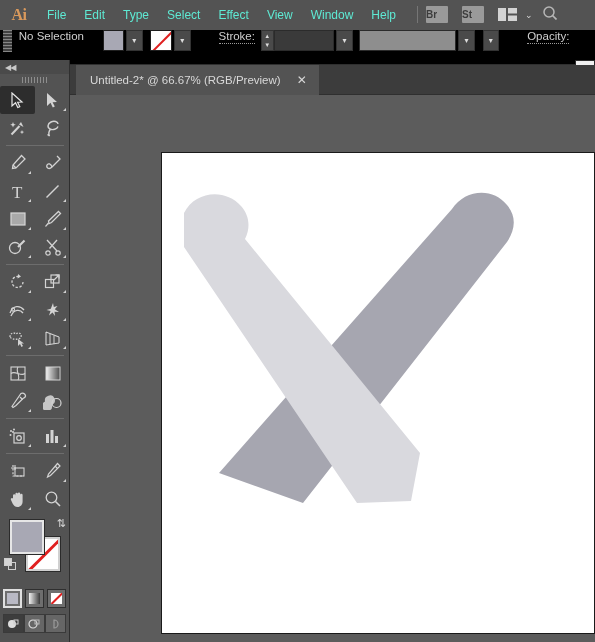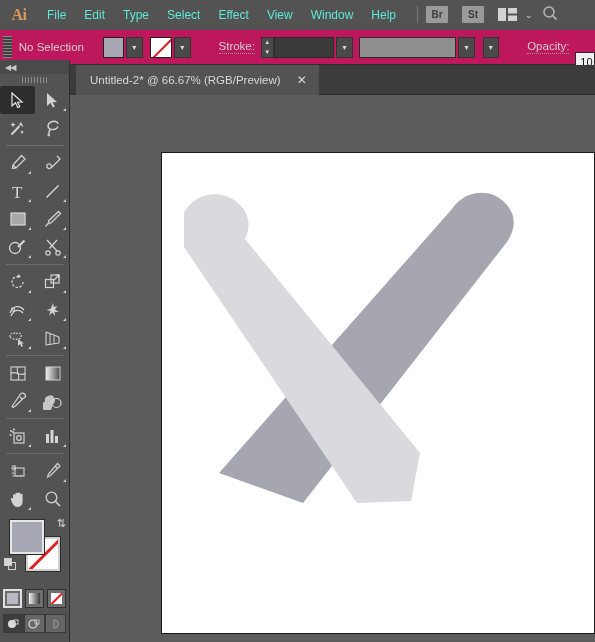--- a/index.html
+++ b/index.html
@@ -27,31 +27,31 @@
   }
   .menu-item {
     padding: 0 9px; height: 30px; line-height: 30px;
     color: #5eead4; font-size: 12px; cursor: default; white-space: nowrap;
   }
   .menu-sep {
     width: 1px; height: 17px; background: #767676; margin: 0 8px 0 12px;
   }
   .mini-btn {
     width: 22px; height: 17px; background: #9a9a9a; color: #3c3c3c;
-    font-size: 10px; font-weight: bold; text-align: center; line-height: 17px;
+    font-size: 10px; font-weight: bold; line-height: 17px;
     margin-right: 14px; border-radius: 1px;
   }
   .ws-icon { display: flex; align-items: center; margin-right: 2px; }
   .ws-chev { color: #d8d8d8; font-size: 9px; margin-left: 6px; }
   .search-ic { margin-left: 10px; opacity: .85; overflow: hidden; width: 14px; }
 
   
   .controlbar {
     position: absolute; left: 0; top: 30px; width: 595px; height: 35px;
-    background: #be185d; display: flex; align-items: center;
+    background: #000000; display: flex; align-items: flex-start;
     border-bottom: 1px solid #2f2f2f;
   }
   .grip {
     width: 9px; height: 22px; margin: 0 5px 0 3px;
     background: repeating-linear-gradient(to bottom,
       #868686 0px, #868686 1px, #404040 1px, #404040 3px);
   }
   .no-sel {
     color: #cfcfcf; font-size: 11.5px; width: 86px; margin-left: 2px;
   }

